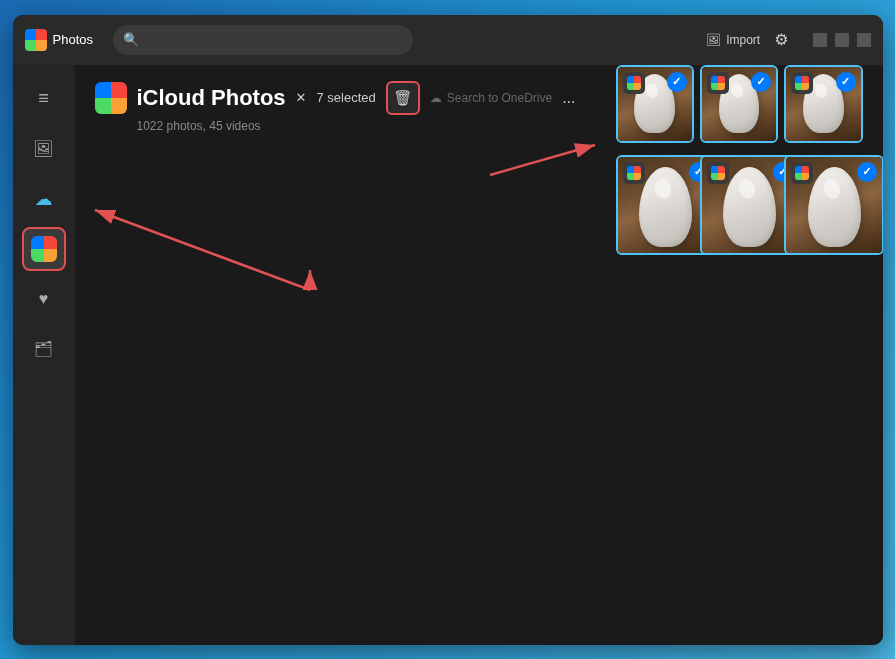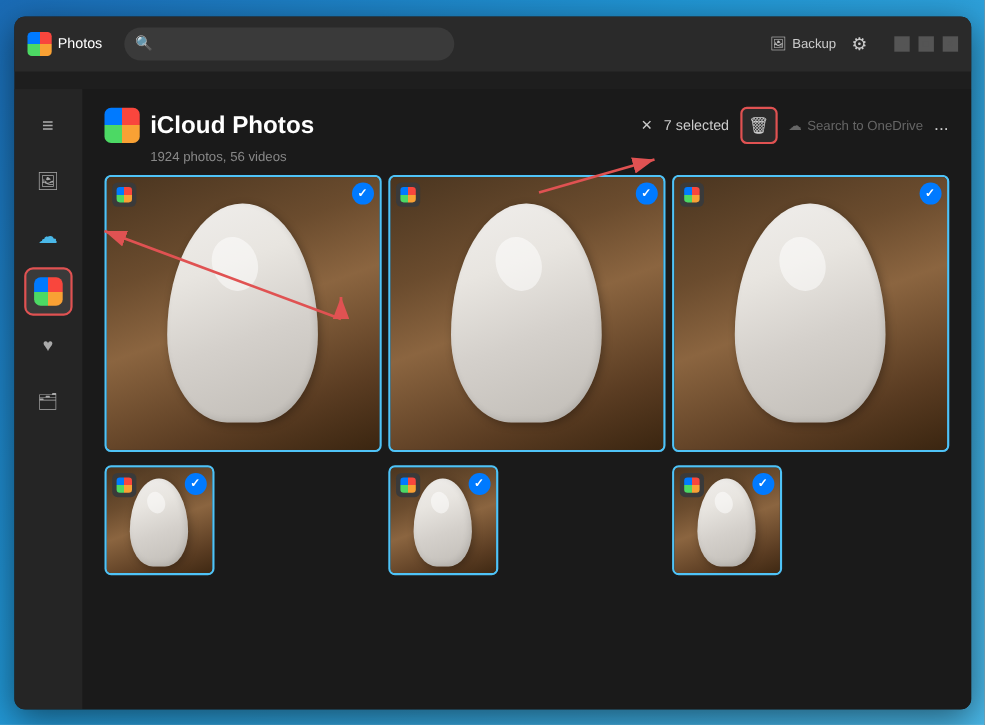--- a/index.html
+++ b/index.html
@@ -15,21 +15,20 @@
     }
     .app-window {
       width: 870px;
       height: 630px;
       background: #1e1e1e;
       border-radius: 10px;
       display: flex;
       flex-direction: column;
       overflow: hidden;
       box-shadow: 0 8px 32px rgba(0,0,0,0.5);
-      gap: 16px;
     }
     
     .title-bar {
       height: 50px;
       background: #2a2a2a;
       display: flex;
       align-items: center;
       padding: 0 12px;
       gap: 10px;
       flex-shrink: 0;
@@ -156,21 +155,21 @@
     .sidebar-item .photos-icon-small {
       width: 26px;
       height: 26px;
       border-radius: 6px;
     }
     
     .content-area {
       flex: 1;
       background: #1a1a1a;
       display: flex;
-      flex-direction: column;
+      flex-direction: row;
       overflow: hidden;
     }
     
     .content-header {
       padding: 16px 20px 10px 20px;
       flex-shrink: 0;
     }
     .content-title-row {
       display: flex;
       align-items: center;
@@ -375,21 +374,21 @@
     <div class="title-bar-logo">
       <div class="photos-icon-small"></div>
       <span class="title-bar-title">Photos</span>
     </div>
     <div class="search-bar">
       <span class="search-icon">🔍</span>
     </div>
     <div class="title-bar-actions">
       <button class="import-btn">
         <span>🖼</span>
-        <span>Backup</span>
+        <span>Import</span>
       </button>
       <span class="settings-icon">⚙</span>
       <div class="window-controls">
         <button class="win-btn minimize">–</button>
         <button class="win-btn maximize">□</button>
         <button class="win-btn close">✕</button>
       </div>
     </div>
   </div>
 
@@ -432,21 +431,21 @@
             <div class="delete-btn delete-btn-highlight" style="border:2px solid #e05252;">
               <span>🗑</span>
             </div>
             <button class="backup-btn">
               <span>☁</span>
               <span>Search to OneDrive</span>
             </button>
             <button class="more-btn">...</button>
           </div>
         </div>
-        <div class="content-subtitle">1924 photos, 56 videos</div>
+        <div class="content-subtitle">1022 photos, 45 videos</div>
       </div>
 
 
       <div class="photo-grid-container">
         <div class="photo-grid">
 
           <div class="photo-item selected">
             <div class="mouse-photo">
               <div class="mouse-body">
                 <div class="mouse-highlight"></div>

